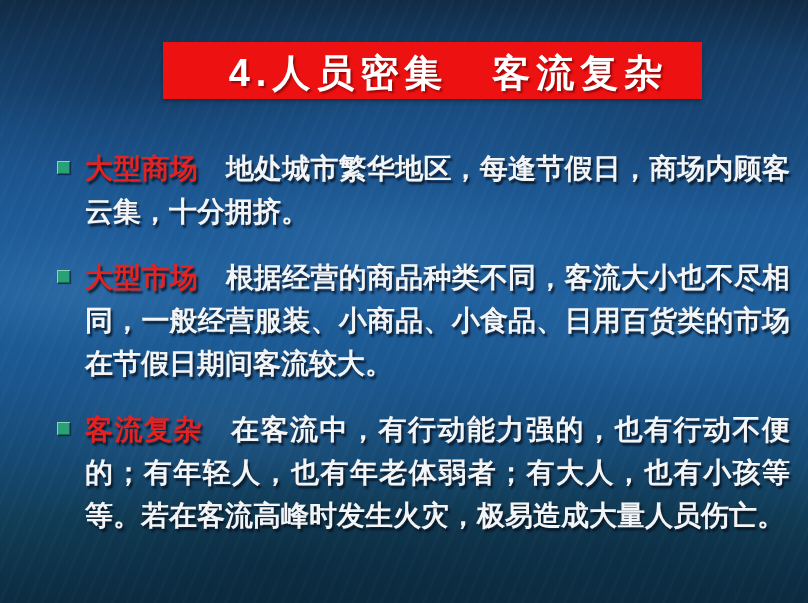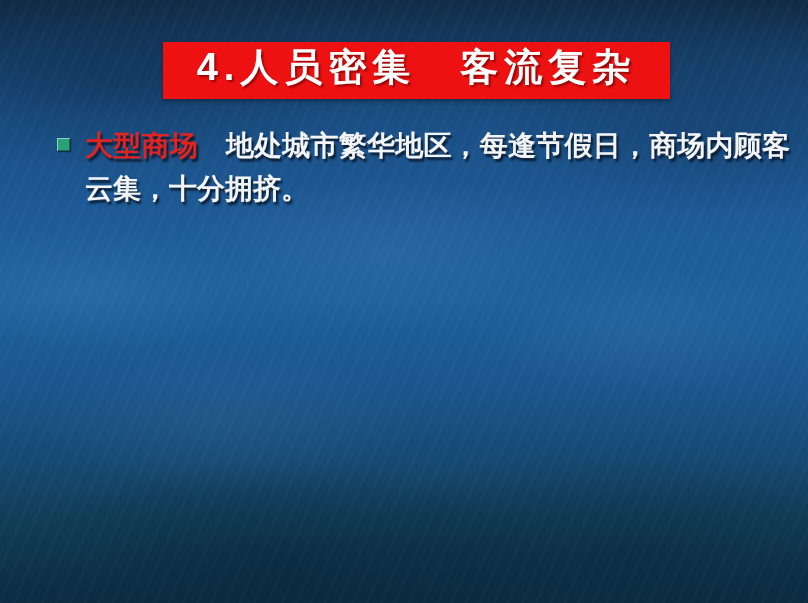--- a/index.html
+++ b/index.html
@@ -46,22 +46,23 @@
   }
   .title-banner {
     position: absolute;
     left: 163px;
     top: 42px;
     width: 507px;
     height: 57px;
     background: #ee1111;
     box-shadow: 0 2px 4px rgba(0,0,0,0.35);
     display: flex;
-    align-items: flex-start;
+    align-items: flex-end;
     justify-content: center;
+    padding-left: 32px;
   }
   .title-text {
     color: #ffffff;
     font-size: 38px;
     font-weight: bold;
     letter-spacing: 6px;
     white-space: nowrap;
     text-shadow: 2px 2px 2px rgba(80,0,0,0.55);
     font-family: "Liberation Sans", "DejaVu Sans", sans-serif;
   }
@@ -72,20 +73,21 @@
     width: 733px;
   }
   .bullet {
     position: relative;
     padding-left: 28px;
     margin-bottom: 4px;
     font-size: 28px;
     line-height: 43px;
     font-weight: 600;
     text-align: justify;
+    margin-top: 23px;
   }
   .bullet .marker {
     position: absolute;
     left: 0;
     top: 14px;
     width: 13px;
     height: 13px;
     background: #2aa077;
     box-shadow: inset 1px 1px 0 rgba(190,240,225,0.65), inset -1px -1px 0 rgba(0,60,45,0.55), 1px 1px 1px rgba(0,10,20,0.5);
   }
@@ -110,17 +112,25 @@
     <div class="title-text">4.人员密集　客流复杂</div>
   </div>
 
   <div class="bullet-list">
 
     <div class="bullet">
       <span class="marker"></span>
       <span class="term">大型商场</span><span class="body-text">地处城市繁华地区，每逢节假日，商场内顾客云集，十分拥挤。</span>
     </div>
 
+    <div class="bullet">
+      <span class="marker"></span>
+      <span class="term">大型市场</span><span class="body-text">根据经营的商品种类不同，客流大小也不尽相同，一般经营服装、小商品、小食品、日用百货类的市场在节假日期间客流较大。</span>
+    </div>
 
 
+    <div class="bullet">
+      <span class="marker"></span>
+      <span class="term">客流复杂</span><span class="body-text">在客流中，有行动能力强的，也有行动不便的；有年轻人，也有年老体弱者；有大人，也有小孩等等。若在客流高峰时发生火灾，极易造成大量人员伤亡。</span>
+    </div>
 
   </div>
 </div>
 
 </body></html>

